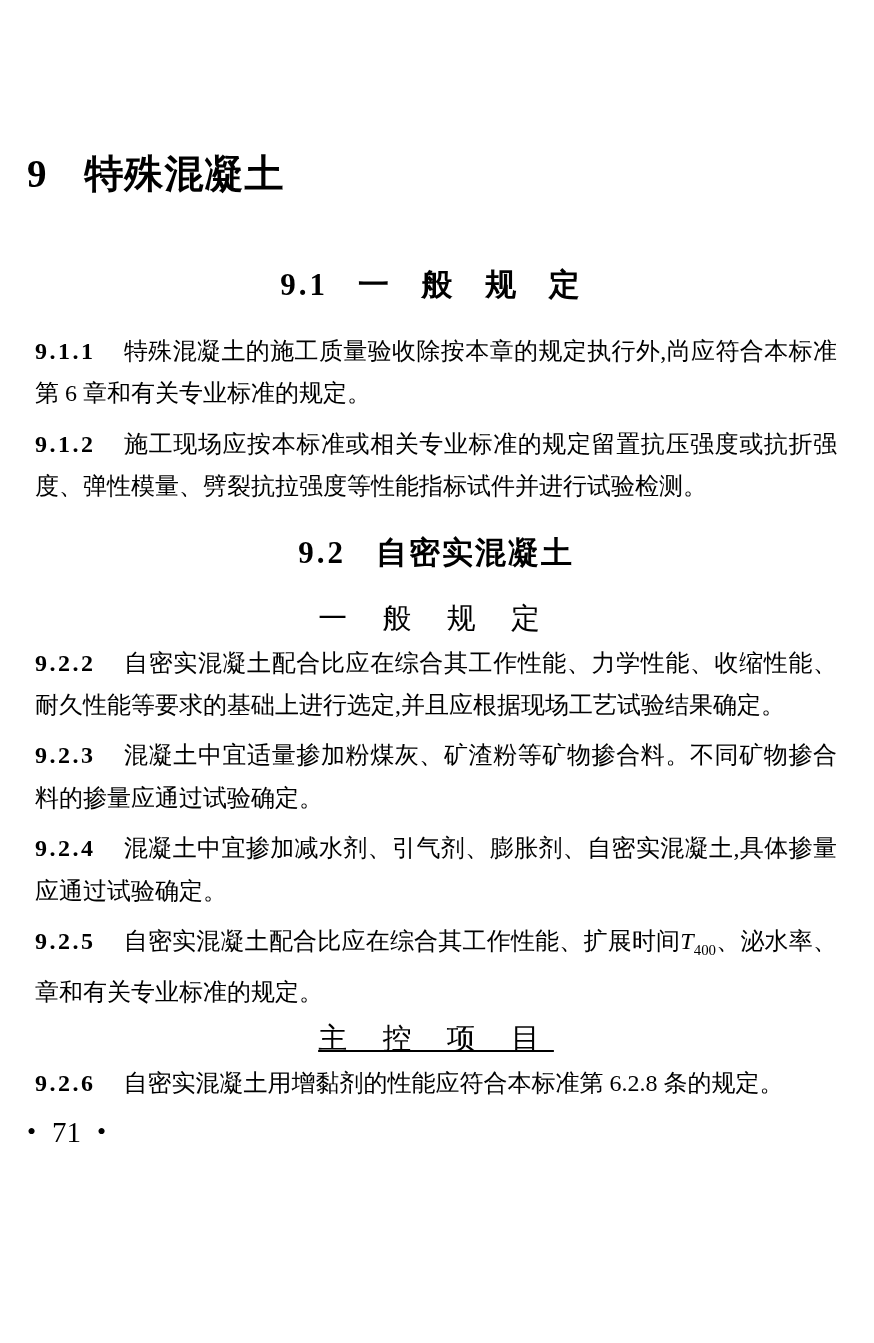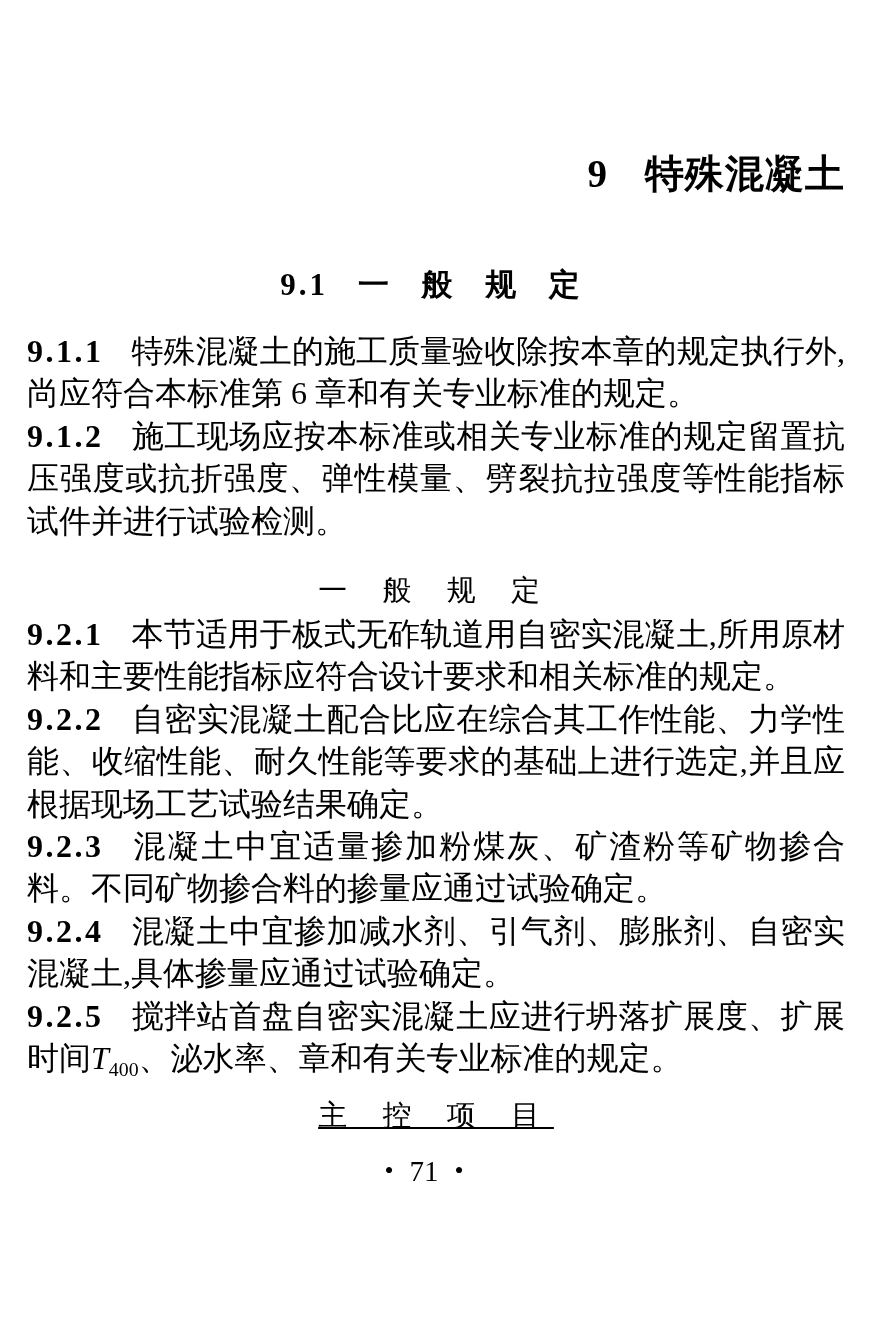--- a/index.html
+++ b/index.html
@@ -13,21 +13,21 @@
   .page {
     position: relative;
     box-sizing: border-box;
     width: 874px; height: 1343px;
     padding: 0 29px 0 27px;
     background: #ffffff;
   }
   
   .chapter-title {
     margin: 152px 0 0 0;
-    text-align: right;
+    text-align: left;
     font-weight: bold;
     font-size: 39px;
     line-height: 44px;
     white-space: nowrap;
   }
   .ch-num {
     font-family: "Liberation Serif", serif;
     margin-right: 38px;
   }
   .ch-text {
@@ -66,37 +66,37 @@
     white-space: nowrap;
   }
   .subheading-general { margin: 32px 0 0 0; }
   .subheading-main { margin: 8px 0 0 0; text-decoration: underline; }
   
   .clauses { margin: 0; }
   .clauses-91 { margin-top: 28px; }
   .clauses-92a { margin-top: 7px; }
   .clauses-92b { margin-top: 7px; }
   p.clause {
-    margin: 0;
-    font-size: 32px;
+    margin: 8px;
+    font-size: 24px;
     line-height: 42.4px;
     text-align: justify;
     text-justify: inter-ideograph;
   }
   .cnum {
     font-weight: bold;
     letter-spacing: 2.5px;
     margin-right: 28px;
   }
   .tsym { font-style: italic; }
   .tsub { font-size: 0.62em; letter-spacing: 0; }
   
   .footer {
-    margin-top: 24px;
-    text-align: center;
+    margin-top: 12px;
+    text-align: left;
     padding-right: 24px;
     font-size: 29px;
     line-height: 32px;
   }
   .footer .dot {
     font-size: 26px;
     vertical-align: 2px;
   }
   .footer .pnum { margin: 0 16px; }
 </style>
@@ -107,29 +107,32 @@
 
   <header class="chapter-title"><span class="ch-num">9</span><span class="ch-text">特殊混凝土</span></header>
 
   <div class="section-heading heading-91"><span class="sec-num">9.1</span><span class="sec-text-spaced">一 般 规 定</span></div>
 
   <div class="clauses clauses-91">
     <p class="clause"><b class="cnum">9.1.1</b><span class="ctext">特殊混凝土的施工质量验收除按本章的规定执行外,尚应符合本标准第 6 章和有关专业标准的规定。</span></p>
     <p class="clause"><b class="cnum">9.1.2</b><span class="ctext">施工现场应按本标准或相关专业标准的规定留置抗压强度或抗折强度、弹性模量、劈裂抗拉强度等性能指标试件并进行试验检测。</span></p>
   </div>
 
+  <div class="section-heading heading-92"><span class="sec-num">9.2</span><span class="sec-text">自密实混凝土</span></div>
 
   <div class="subheading subheading-general">一 般 规 定</div>
 
   <div class="clauses clauses-92a">
-    <p class="clause"><b class="cnum">9.2.1</b><span class="ctext">本节适用于板式无砟轨道用自密实混凝土,所用原材料和主要性能指标应符合设计要求和相关标准的规定。</span></p>
     <p class="clause"><b class="cnum">9.2.2</b><span class="ctext">自密实混凝土配合比应在综合其工作性能、力学性能、收缩性能、耐久性能等要求的基础上进行选定,并且应根据现场工艺试验结果确定。</span></p>
     <p class="clause"><b class="cnum">9.2.3</b><span class="ctext">混凝土中宜适量掺加粉煤灰、矿渣粉等矿物掺合料。不同矿物掺合料的掺量应通过试验确定。</span></p>
     <p class="clause"><b class="cnum">9.2.4</b><span class="ctext">混凝土中宜掺加减水剂、引气剂、膨胀剂、自密实混凝土,具体掺量应通过试验确定。</span></p>
-    <p class="clause"><b class="cnum">9.2.5</b><span class="ctext">搅拌站首盘自密实混凝土应进行坍落扩展度、扩展时间</span><i class="tsym">T</i><sub class="tsub">400</sub><span class="ctext">、泌水率、章和有关专业标准的规定。</span></p>
+    <p class="clause"><b class="cnum">9.2.5</b><span class="ctext">自密实混凝土配合比应在综合其工作性能、扩展时间</span><i class="tsym">T</i><sub class="tsub">400</sub><span class="ctext">、泌水率、章和有关专业标准的规定。</span></p>
   </div>
 
   <div class="subheading subheading-main">主 控 项 目</div>
 
+  <div class="clauses clauses-92b">
+    <p class="clause"><b class="cnum">9.2.6</b><span class="ctext">自密实混凝土用增黏剂的性能应符合本标准第 6.2.8 条的规定。</span></p>
+  </div>
 
   <footer class="footer"><span class="dot">•</span><span class="pnum">71</span><span class="dot">•</span></footer>
 
 </div>
 
 </body></html>

